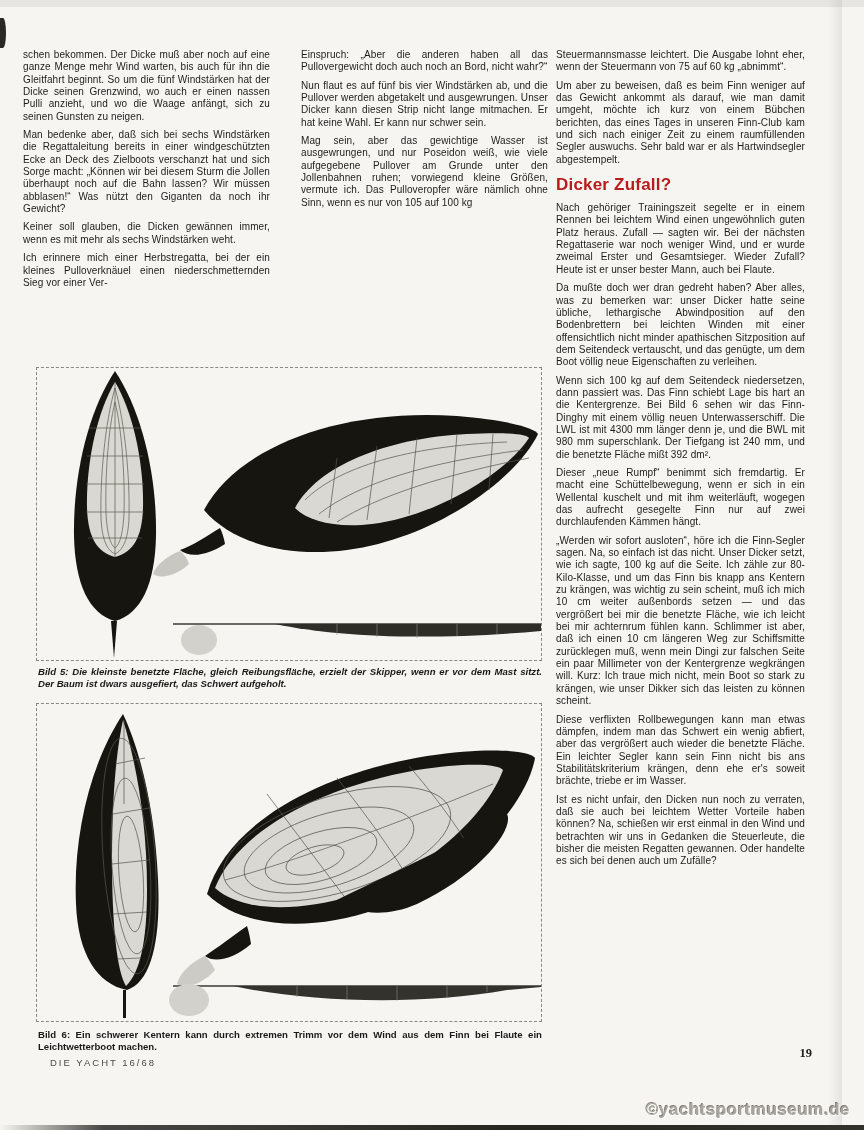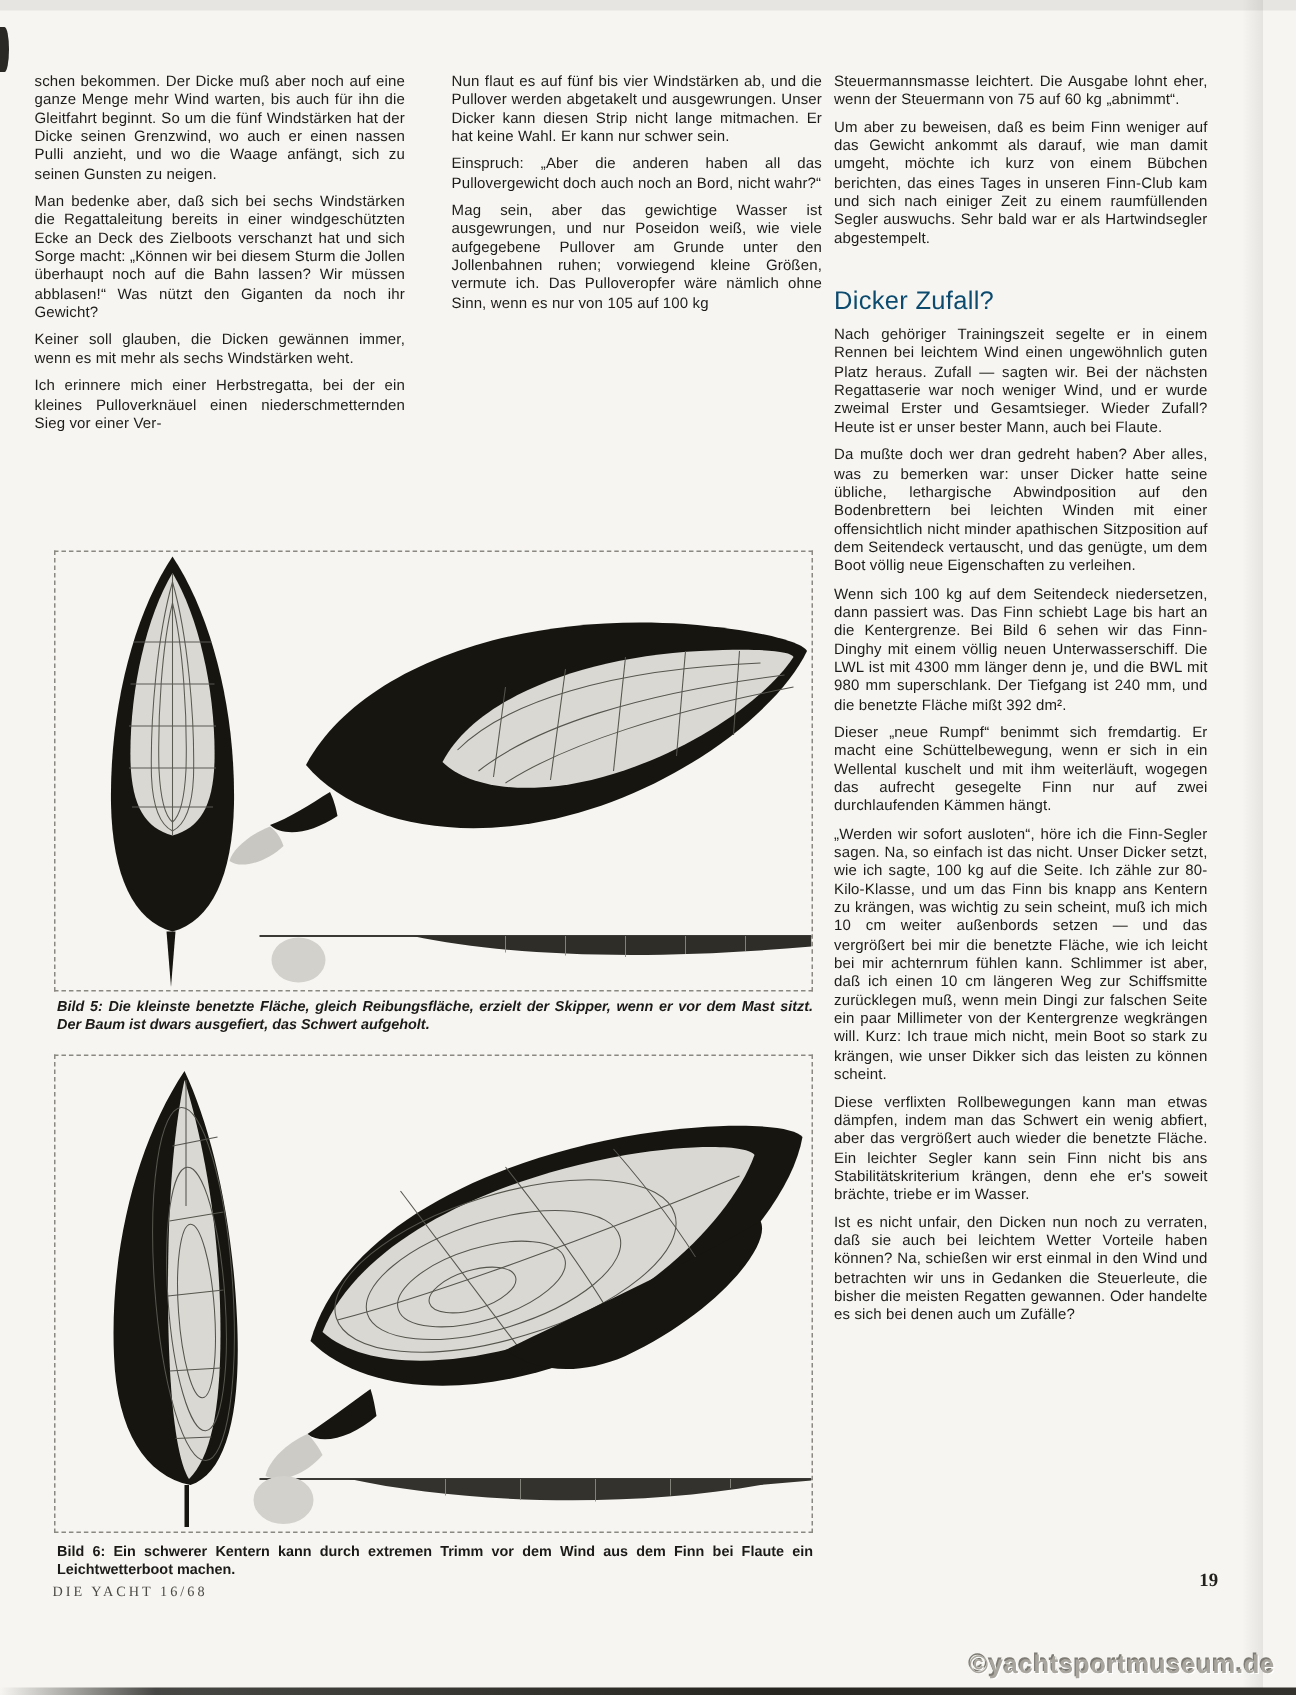--- a/index.html
+++ b/index.html
@@ -17,42 +17,42 @@
   .scan-right-shadow{position:absolute;right:22px;top:0;width:14px;height:1130px;
     background:linear-gradient(to right,rgba(0,0,0,0),rgba(0,0,0,0.07));}
 
   .col{position:absolute;top:49px;width:247px;text-align:justify;}
   .col p{margin:0 0 6px 0;font-size:10px;line-height:12.35px;letter-spacing:.1px;}
   #col-left{left:23px;}
   #col-mid{left:301px;}
   #col-right{left:556px;width:249px;}
 
   h2.section-heading{
-    font-size:17px;line-height:20px;margin:25px 0 7px 0;
-    font-weight:normal;letter-spacing:.2px;color:#0c4a6e;
+    font-size:17px;line-height:20px;margin:9px 0 7px 0;
+    font-weight:bold;letter-spacing:.2px;color:#b91c1c;
   }
 
   .figure{
     position:absolute;left:36px;width:506px;
     border:1px dashed #8a8880;background:#f6f5f1;box-sizing:border-box;
   }
   #figure-bild5{top:367px;height:294px;}
   #figure-bild6{top:703px;height:319px;}
   .figure svg{display:block;width:100%;height:100%;}
 
   .caption{
     position:absolute;left:38px;width:504px;
     font-size:9.6px;line-height:12px;font-weight:bold;text-align:justify;color:#1b1a18;
   }
   #caption-bild5{top:666px;font-style:italic;}
   #caption-bild6{top:1029px;}
 
   .footer-title{
-    position:absolute;left:35px;top:1057px;
-    font-family:Liberation Serif, serif;
+    position:absolute;left:50px;top:1057px;
+    font-family:Liberation Sans, sans-serif;
     font-size:9.5px;letter-spacing:2px;color:#4b4a45;
   }
   .page-number{
     position:absolute;right:52px;top:1046px;
     font-family:"Liberation Serif","DejaVu Serif",serif;
     font-weight:bold;font-size:12.5px;color:#22211e;
   }
   .watermark{
     position:absolute;right:14px;top:1100px;
     font-size:17px;font-weight:bold;letter-spacing:.5px;
@@ -69,22 +69,22 @@
 <div class="scan-bottom"></div>
 
 <div class="col" id="col-left">
   <p>schen bekommen. Der Dicke muß aber noch auf eine ganze Menge mehr Wind warten, bis auch für ihn die Gleitfahrt beginnt. So um die fünf Windstärken hat der Dicke seinen Grenzwind, wo auch er einen nassen Pulli anzieht, und wo die Waage anfängt, sich zu seinen Gunsten zu neigen.</p>
   <p>Man bedenke aber, daß sich bei sechs Windstärken die Regattaleitung bereits in einer windgeschützten Ecke an Deck des Zielboots verschanzt hat und sich Sorge macht: „Können wir bei diesem Sturm die Jollen überhaupt noch auf die Bahn lassen? Wir müssen abblasen!“ Was nützt den Giganten da noch ihr Gewicht?</p>
   <p>Keiner soll glauben, die Dicken gewännen immer, wenn es mit mehr als sechs Windstärken weht.</p>
   <p>Ich erinnere mich einer Herbstregatta, bei der ein kleines Pulloverknäuel einen niederschmetternden Sieg vor einer Ver-</p>
 </div>
 
 <div class="col" id="col-mid">
+  <p>Einspruch: „Aber die anderen haben all das Pullovergewicht doch auch noch an Bord, nicht wahr?“</p>
   <p>Nun flaut es auf fünf bis vier Windstärken ab, und die Pullover werden abgetakelt und ausgewrungen. Unser Dicker kann diesen Strip nicht lange mitmachen. Er hat keine Wahl. Er kann nur schwer sein.</p>
-  <p>Einspruch: „Aber die anderen haben all das Pullovergewicht doch auch noch an Bord, nicht wahr?“</p>
   <p>Mag sein, aber das gewichtige Wasser ist ausgewrungen, und nur Poseidon weiß, wie viele aufgegebene Pullover am Grunde unter den Jollenbahnen ruhen; vorwiegend kleine Größen, vermute ich. Das Pulloveropfer wäre nämlich ohne Sinn, wenn es nur von 105 auf 100 kg</p>
 </div>
 
 <div class="col" id="col-right">
   <p>Steuermannsmasse leichtert. Die Ausgabe lohnt eher, wenn der Steuermann von 75 auf 60 kg „abnimmt“.</p>
   <p>Um aber zu beweisen, daß es beim Finn weniger auf das Gewicht ankommt als darauf, wie man damit umgeht, möchte ich kurz von einem Bübchen berichten, das eines Tages in unseren Finn-Club kam und sich nach einiger Zeit zu einem raumfüllenden Segler auswuchs. Sehr bald war er als Hartwindsegler abgestempelt.</p>
   <h2 class="section-heading">Dicker Zufall?</h2>
   <p>Nach gehöriger Trainingszeit segelte er in einem Rennen bei leichtem Wind einen ungewöhnlich guten Platz heraus. Zufall — sagten wir. Bei der nächsten Regattaserie war noch weniger Wind, und er wurde zweimal Erster und Gesamtsieger. Wieder Zufall? Heute ist er unser bester Mann, auch bei Flaute.</p>
   <p>Da mußte doch wer dran gedreht haben? Aber alles, was zu bemerken war: unser Dicker hatte seine übliche, lethargische Abwindposition auf den Bodenbrettern bei leichten Winden mit einer offensichtlich nicht minder apathischen Sitzposition auf dem Seitendeck vertauscht, und das genügte, um dem Boot völlig neue Eigenschaften zu verleihen.</p>
   <p>Wenn sich 100 kg auf dem Seitendeck niedersetzen, dann passiert was. Das Finn schiebt Lage bis hart an die Kentergrenze. Bei Bild 6 sehen wir das Finn-Dinghy mit einem völlig neuen Unterwasserschiff. Die LWL ist mit 4300 mm länger denn je, und die BWL mit 980 mm superschlank. Der Tiefgang ist 240 mm, und die benetzte Fläche mißt 392 dm².</p>

